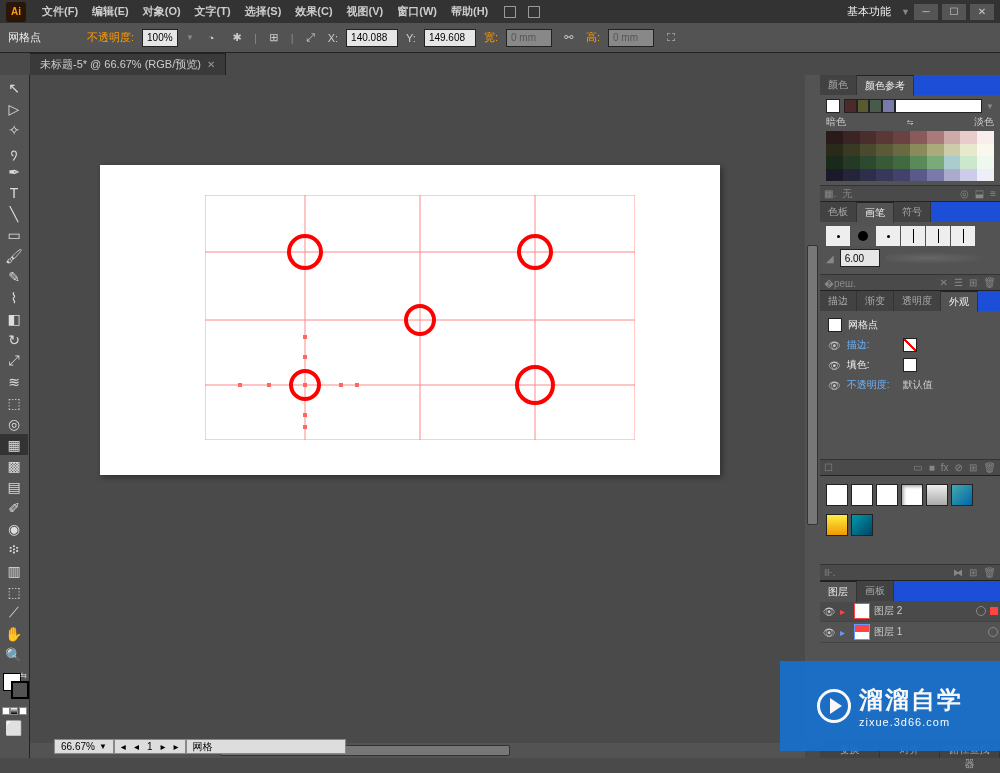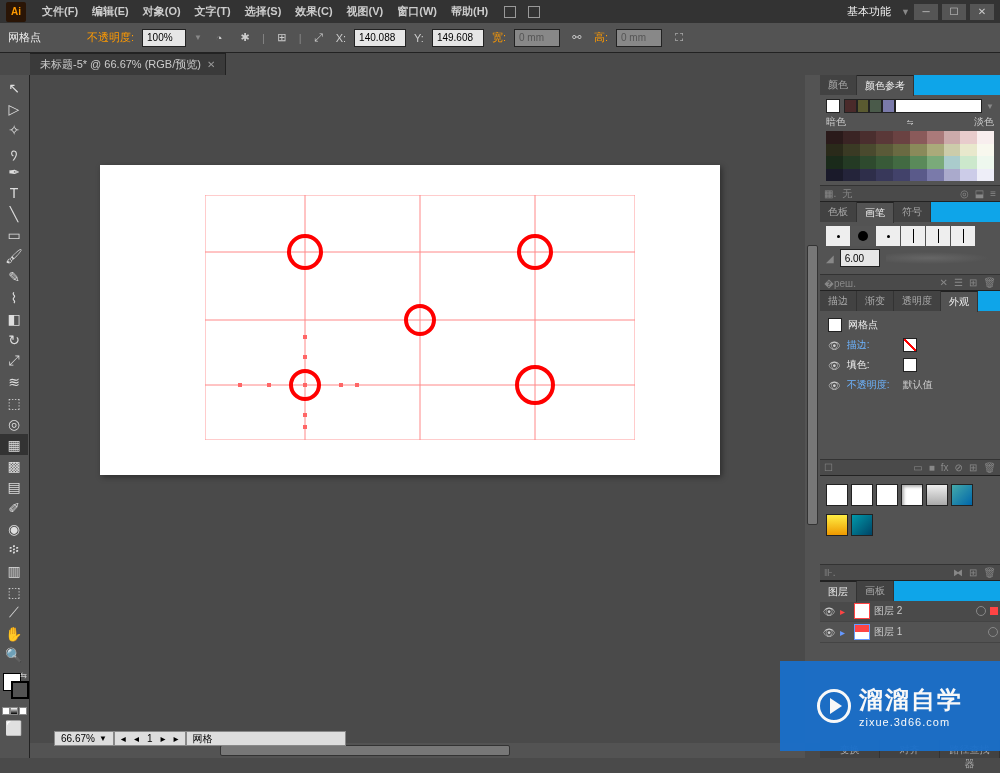--- a/index.html
+++ b/index.html
@@ -41,27 +41,27 @@
 .canvas-area { flex: 1; background: #4a4a4a; position: relative; overflow: hidden; }
 .artboard { position: absolute; top: 90px; left: 70px; width: 620px; height: 310px; background: #fff; box-shadow: 2px 2px 6px rgba(0,0,0,0.4); }
 .mesh { position: absolute; top: 30px; left: 105px; width: 430px; height: 245px; }
 .mesh line { stroke: #ff8888; stroke-width: 1; }
 .mesh circle.marker { fill: none; stroke: #ff0000; stroke-width: 4; }
 .mesh rect.pt { fill: #ff6666; }
 .scroll-h { position: absolute; bottom: 0; left: 0; right: 15px; height: 15px; background: #535353; display: flex; align-items: center; }
 .scroll-h .thumb { position: absolute; left: 190px; width: 290px; height: 11px; top: 2px; background: #777; border: 1px solid #333; border-radius: 2px; }
 .scroll-v { position: absolute; top: 0; right: 0; width: 15px; bottom: 15px; background: #535353; }
 .scroll-v .thumb { position: absolute; top: 170px; height: 280px; width: 11px; left: 2px; background: #777; border: 1px solid #333; border-radius: 2px; }
-.status-zoom { position: absolute; bottom: 12px; left: 0; height: 15px; display: flex; align-items: center; color: #000; font-size: 10px; padding-left: 24px; }
+.status-zoom { position: absolute; bottom: 4px; left: 0; height: 15px; display: flex; align-items: center; color: #000; font-size: 10px; padding-left: 24px; }
 .status-box { background: #ddd; border: 1px solid #888; height: 15px; padding: 0 6px; display: flex; align-items: center; gap: 4px; }
 
 
 .right-panels { width: 180px; background: #535353; display: flex; flex-direction: column; font-size: 10px; color: #ccc; }
 .panel-group { border-bottom: 1px solid #222; }
-.panel-tabs { display: flex; background: #0ea5e9; height: 20px; align-items: center; }
+.panel-tabs { display: flex; background: #1d4ed8; height: 20px; align-items: center; }
 .panel-tab { padding: 3px 8px; font-size: 10px; color: #aaa; background: #424242; border-right: 1px solid #333; }
 .panel-tab.active { background: #535353; color: #eee; border-top: 1px solid #222; }
 .panel-body { padding: 4px 6px; background: #535353; }
 .sw { width: 14px; height: 14px; border: 1px solid #222; }
 .grad-row { display: flex; align-items: center; justify-content: space-between; font-size: 10px; padding: 2px 0;}
 .grad-bar { height: 50px; background: linear-gradient(to bottom, #444, #000); display: grid; grid-template-columns: repeat(10, 1fr); grid-template-rows: repeat(4, 1fr); gap: 0; }
 .grad-bar div { border: 0px solid rgba(0,0,0,0.1); }
 .stroke-panel .stroke-dots { display: flex; gap: 1px; align-items: center; }
 .stroke-dot { width: 24px; height: 20px; background: #eee; display: flex; align-items: center; justify-content: center; }
 .stroke-weight-row { display: flex; align-items: center; gap: 6px; padding: 3px 0; }
@@ -115,21 +115,21 @@
     <div class="win-btn">─</div>
     <div class="win-btn">☐</div>
     <div class="win-btn">✕</div>
   </div>
 </div>
 
 <div class="controlbar">
   <span class="control-label">网格点</span>
   <span style="width:30px"></span>
   <span class="opacity-label">不透明度:</span>
-  <span class="input-box" style="width:44px">100%</span>
+  <span class="input-box" style="width:36px">100%</span>
   <span style="color:#888;font-size:8px">▼</span>
   <span class="control-ico">◔</span>
   <span class="control-ico">✱</span>
   <span style="color:#888">|</span>
   <span class="control-ico">⊞</span>
   <span style="color:#888">|</span>
   <span class="control-ico">⤢</span>
   <span>X:</span>
   <span class="input-box" style="width:52px">140.088</span>
   <span>Y:</span>

